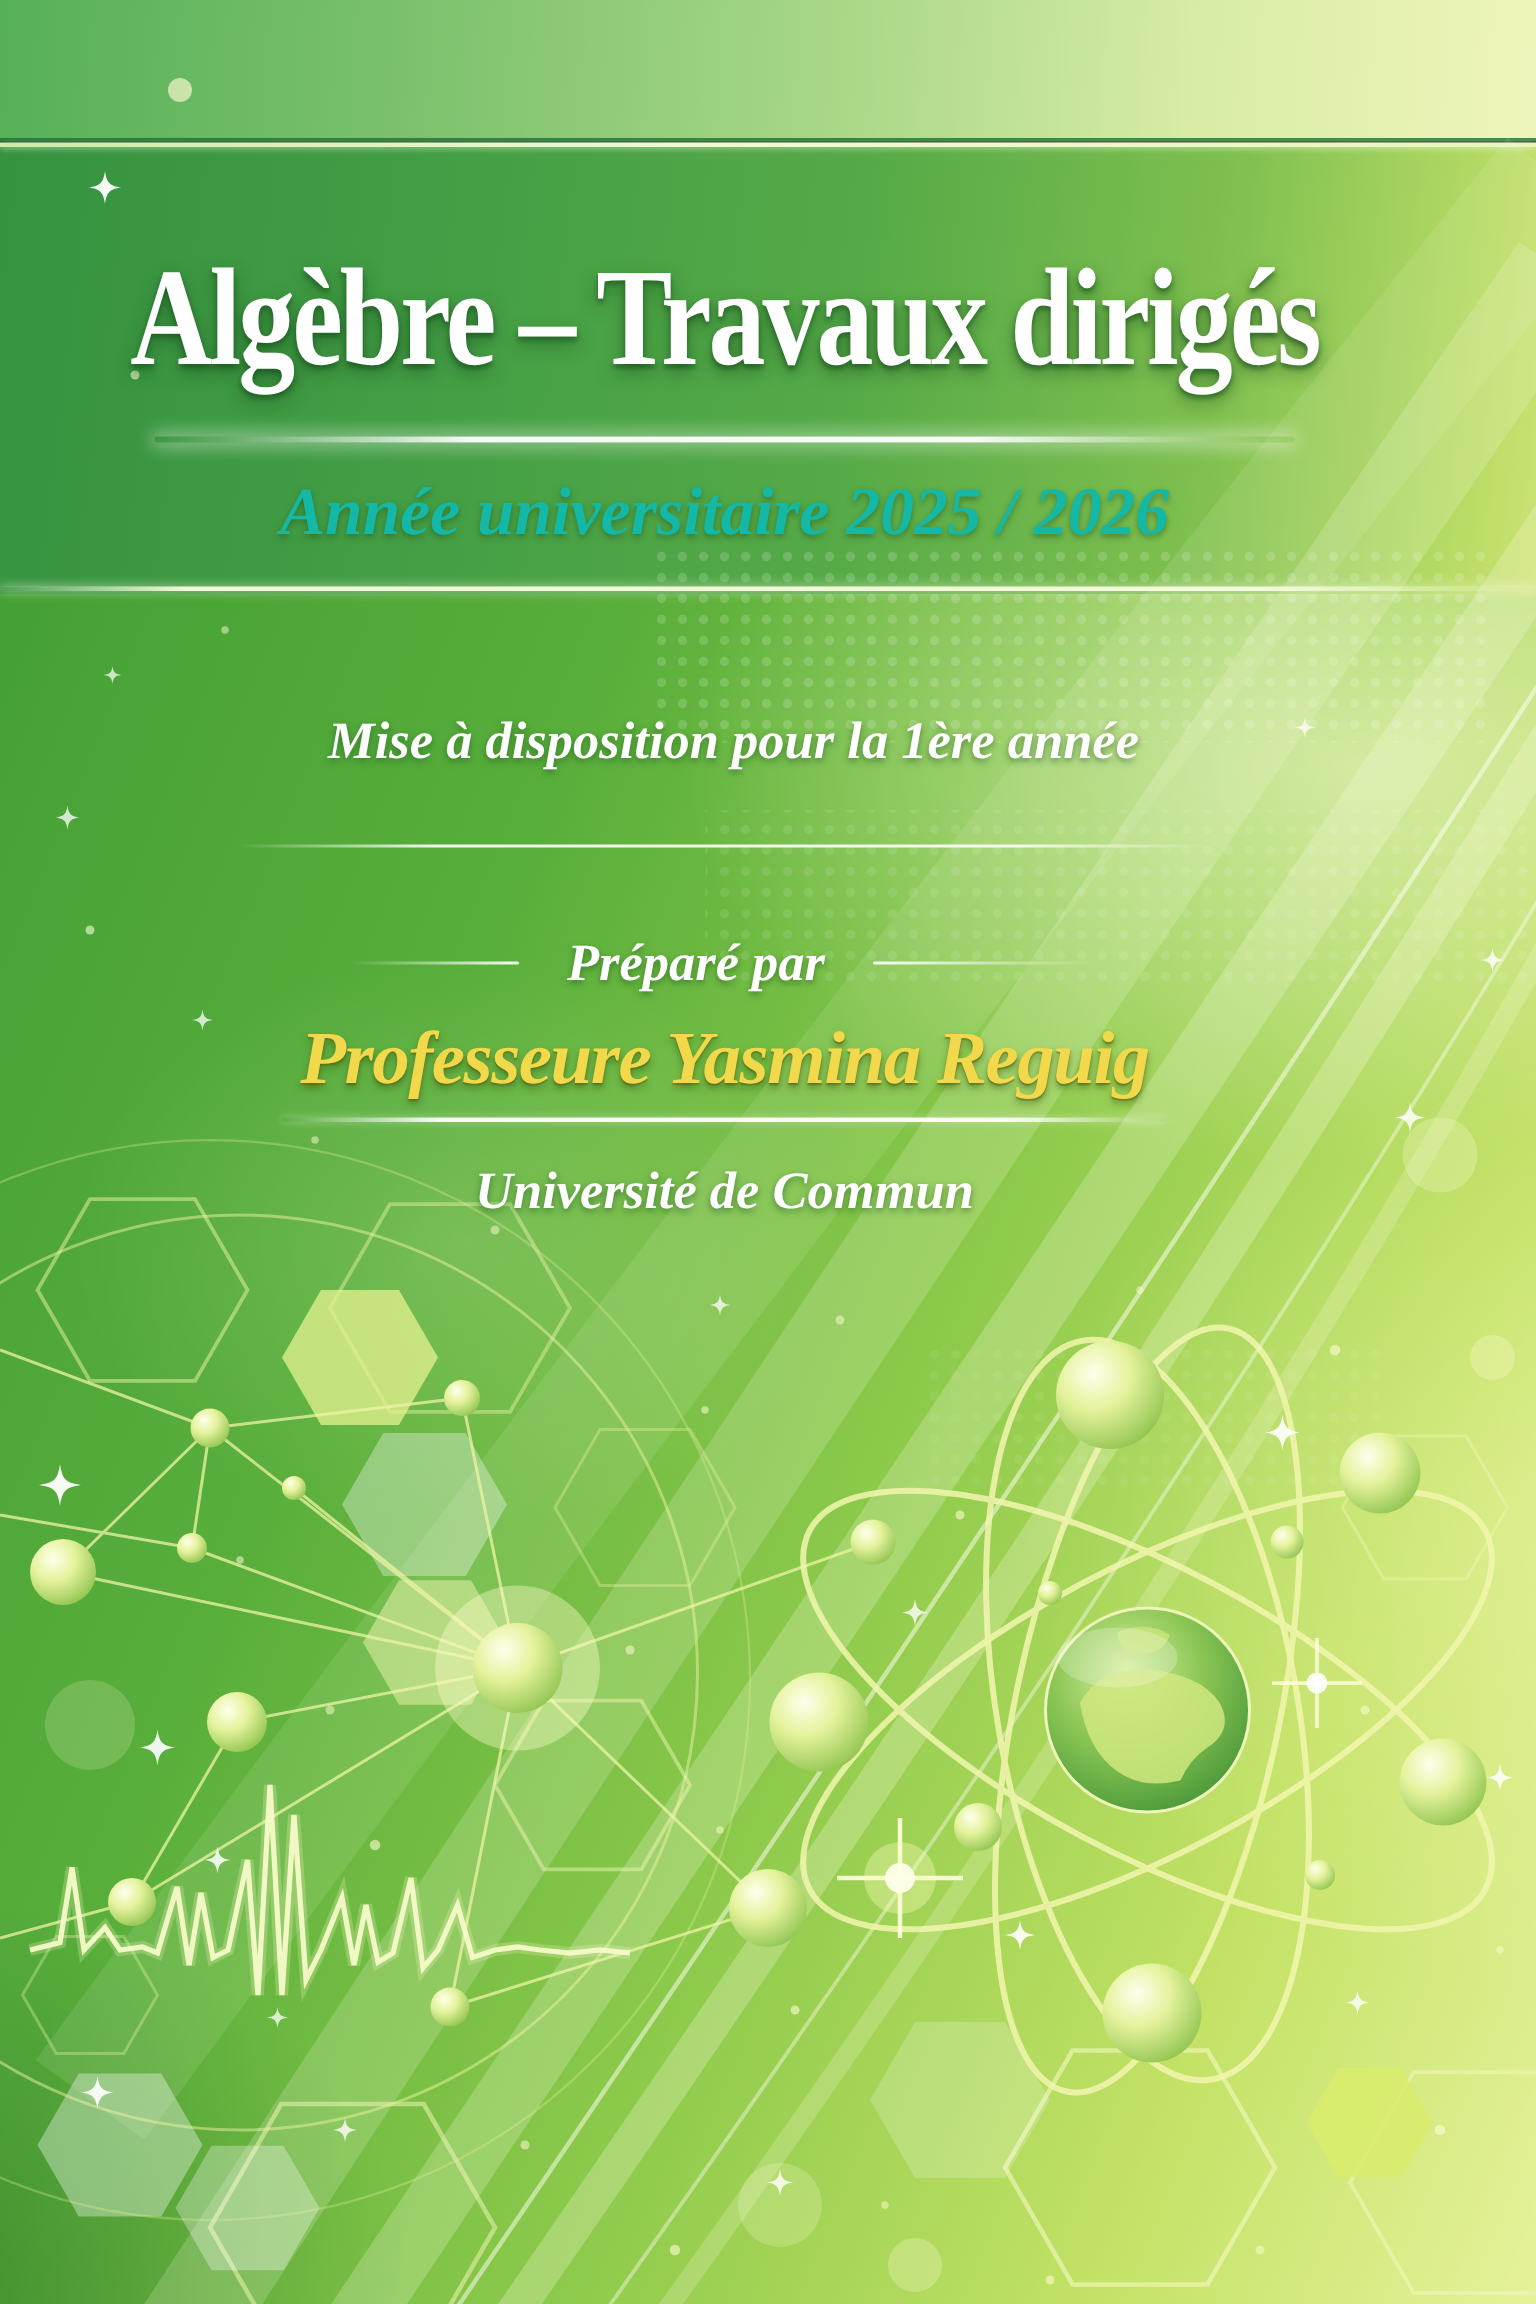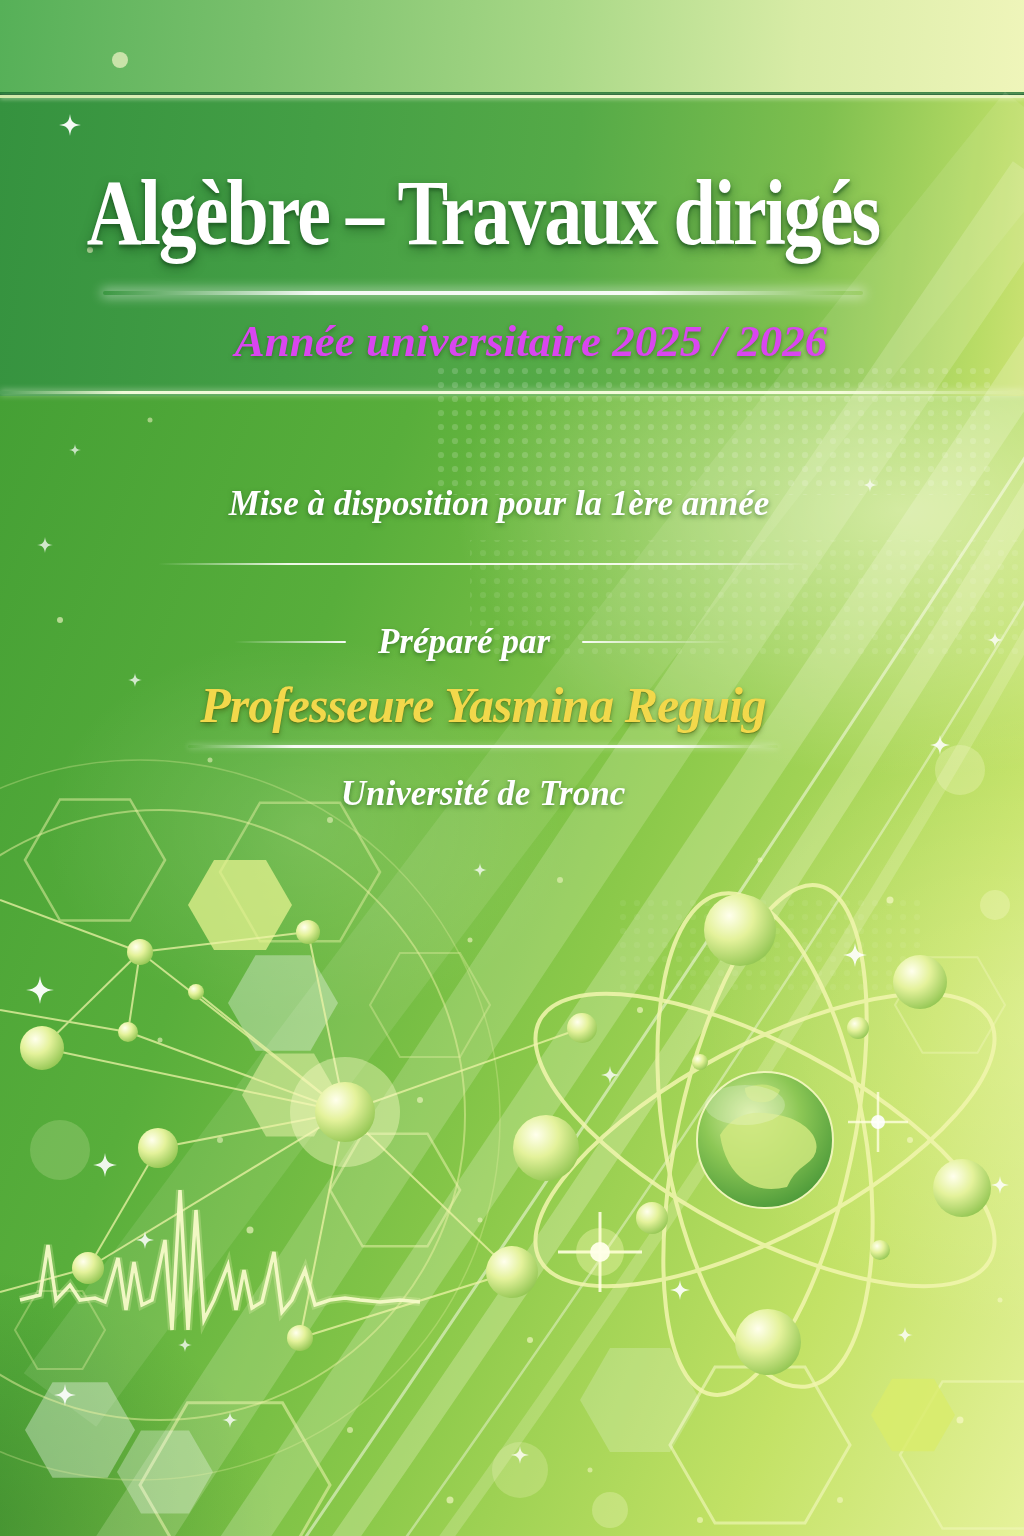--- a/index.html
+++ b/index.html
@@ -45,24 +45,24 @@
     letter-spacing:-2px;white-space:nowrap;
     transform:scaleY(1.22);transform-origin:center top;
     text-shadow:0 4px 10px rgba(20,70,25,.5),0 2px 3px rgba(25,80,30,.6);
   }
   .title-underline{
     top:291px;left:calc(50% - 380px);width:760px;height:4px;border-radius:2px;
     background:linear-gradient(90deg,transparent, rgba(255,255,255,.95) 28%, rgba(255,255,255,.95) 72%, transparent);
     box-shadow:0 0 12px 2px rgba(255,255,255,.55);
   }
   .acad-year{
-    top:315px;margin:0;font-size:45px;font-weight:700;font-style:italic;color:#d946ef;
-    text-shadow:0 2px 4px rgba(40,80,20,.55);white-space:nowrap;padding-left:48px;
-  }
-  .avail1{top:468px;margin:16px;font-size:35px;font-weight:700;font-style:italic;color:#ffffff;
+    top:315px;margin:0;font-size:45px;font-weight:700;font-style:italic;color:#14b8a6;
+    text-shadow:0 2px 4px rgba(40,80,20,.55);white-space:nowrap;
+  }
+  .avail1{top:468px;margin:6px;font-size:35px;font-weight:700;font-style:italic;color:#ffffff;
     text-shadow:0 2px 5px rgba(35,90,30,.6);white-space:nowrap;}
   .avail2{top:517px;margin:0;font-size:35px;font-weight:700;color:#ffffff;
     text-shadow:0 2px 5px rgba(35,90,30,.6);letter-spacing:-.5px;white-space:nowrap;}
   .sep-avail{
     top:563px;left:calc(50% - 325px);width:650px;height:2px;border-radius:2px;
     background:linear-gradient(90deg,transparent, rgba(255,255,250,.9) 20%, rgba(255,255,250,.9) 80%, transparent);
   }
   .prepared-row{top:622px;display:flex;justify-content:center;align-items:center;gap:32px;}
   .prepared-label{font-size:35px;font-weight:700;font-style:italic;color:#ffffff;
     text-shadow:0 2px 4px rgba(35,90,30,.6);white-space:nowrap;}
@@ -300,15 +300,15 @@
     <div class="prepared-row">
       <span class="dash dash-left"></span>
       <span class="prepared-label">Préparé par</span>
       <span class="dash dash-right"></span>
     </div>
 
     <h3 class="author">Professeure Yasmina Reguig</h3>
 
     <div class="sep-author"></div>
 
-    <p class="university">Université de Tronc</p>
+    <p class="university">Université de Commun</p>
   </div>
 </div>
 
 </body></html>

